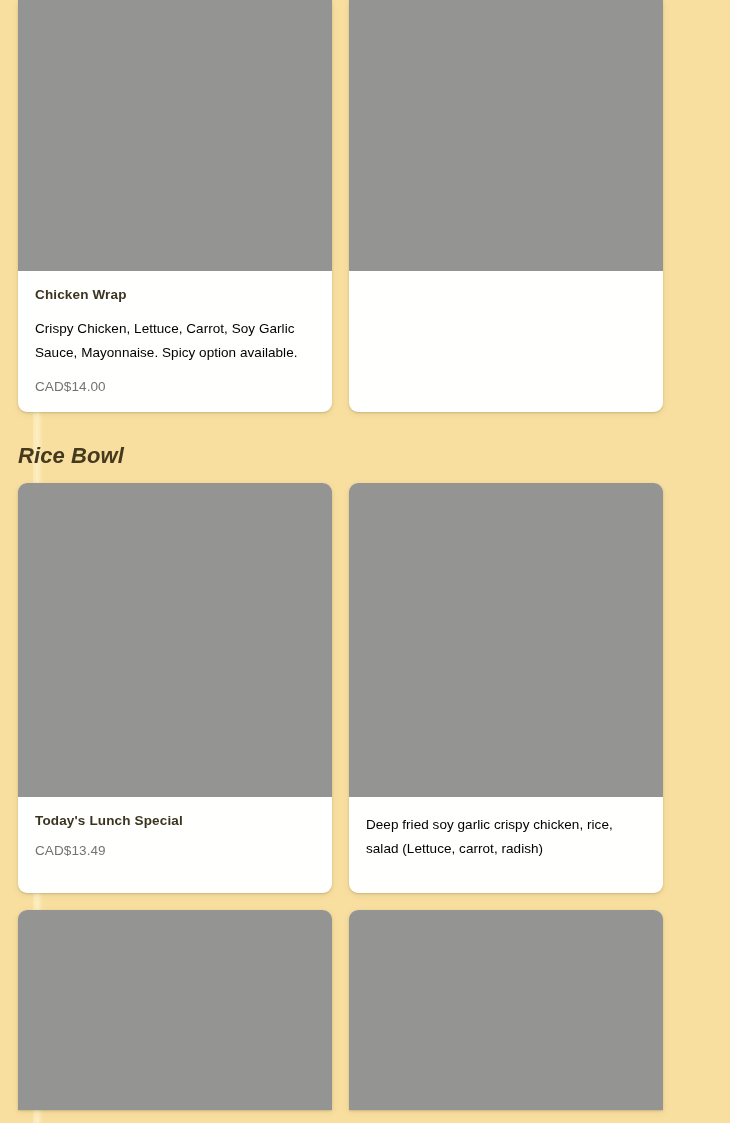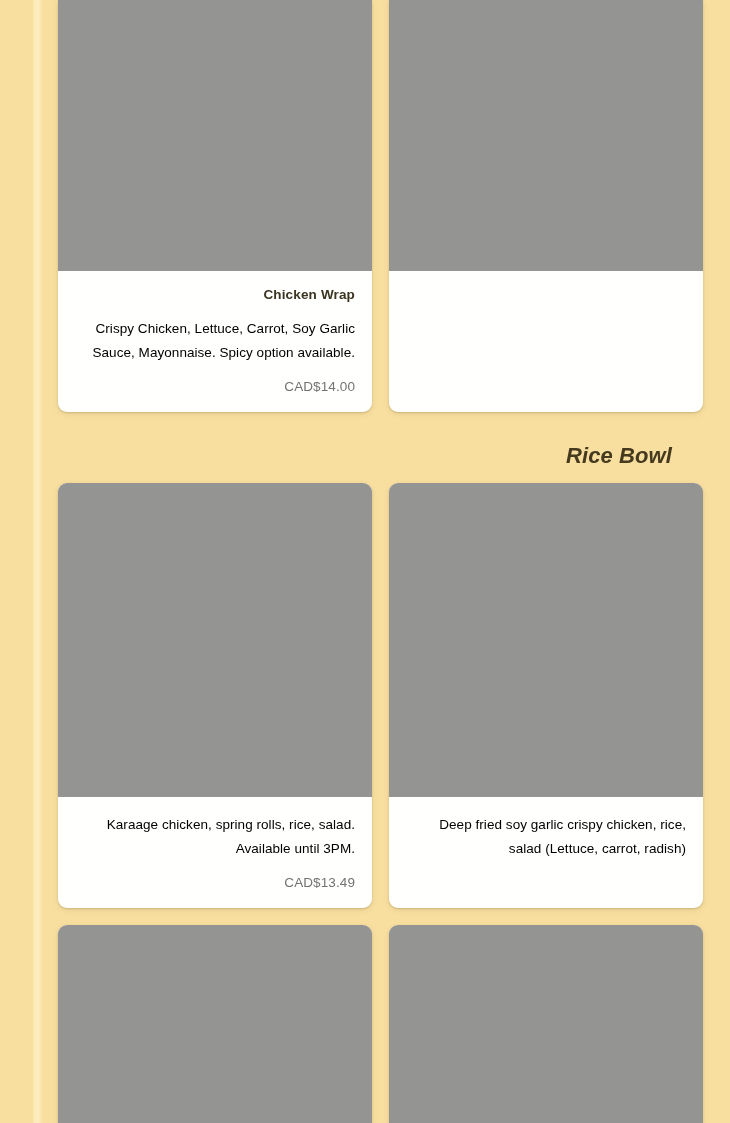--- a/index.html
+++ b/index.html
@@ -24,22 +24,21 @@
     width: 10px;
     height: 1123px;
     background: linear-gradient(to right, #fbe7b0 0%, #fdeec2 45%, #f8dfa0 100%);
     pointer-events: none;
   }
 
   .menu-scroll {
     position: relative;
     width: 730px;
     height: 1082px;
-    padding: 0 58px;
-    text-align: right;
+    padding: 0 18px;
   }
 
   .card-grid {
     display: grid;
     grid-template-columns: 314px 314px;
     column-gap: 17px;
     row-gap: 17px;
   }
 
   .section-heading {
@@ -135,21 +134,21 @@
 
   </div>
 
   <div class="section-heading">Rice Bowl</div>
 
   <div class="card-grid row-rice">
 
     <div class="menu-card">
       <div class="card-photo"></div>
       <div class="card-body">
-        <div class="card-desc">Karaage chicken, spring rolls, rice, salad. Available until 3PM.</div>
+        <div class="card-title">Today's Lunch Special</div>
         <div class="card-price">CAD$13.49</div>
       </div>
     </div>
 
     <div class="menu-card">
       <div class="card-photo"></div>
       <div class="card-body">
         <div class="card-desc">Deep fried soy garlic crispy chicken, rice, salad (Lettuce, carrot, radish)</div>
       </div>
     </div>

